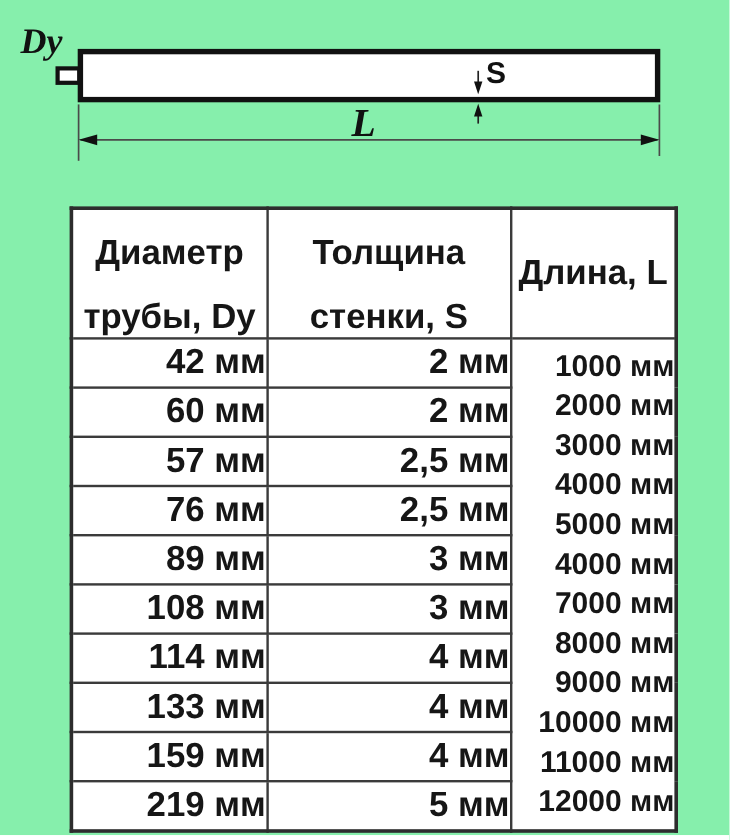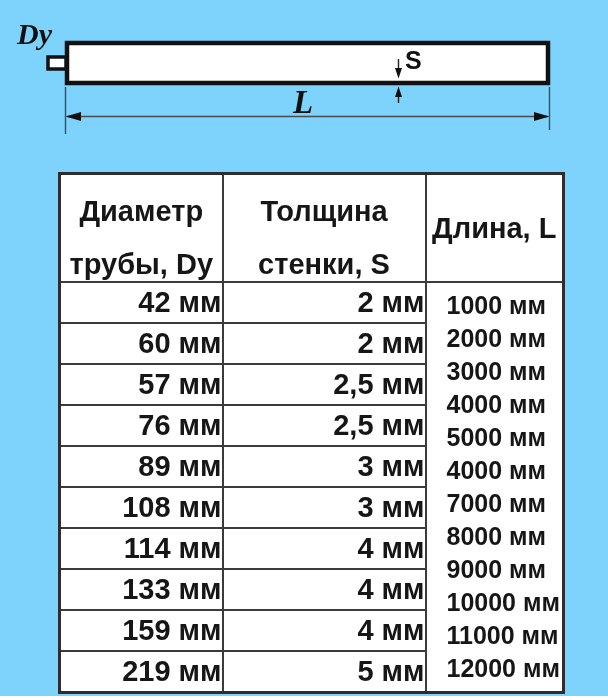--- a/index.html
+++ b/index.html
@@ -1,20 +1,20 @@
 <!DOCTYPE html>
 <html><head>
 <meta charset="utf-8">
 <style>
   html, body { margin: 0; padding: 0; background: #ffffff; }
   .page {
     position: relative;
     width: 608px;
     height: 696px;
-    background: #7dd3fc;
+    background: #86efac;
     overflow: hidden;
     font-family: "Liberation Sans", sans-serif;
     color: #161616;
   }
   .diagram-wrap { position: absolute; top: 0; left: 0; width: 608px; height: 150px; }
 
   .spec-table {
     position: absolute;
     top: 172px;
     left: 58px;
@@ -31,21 +31,21 @@
   }
   .spec-table col.c1 { width: 163px; }
   .spec-table col.c2 { width: 203px; }
   .spec-table col.c3 { width: 138px; }
   .spec-table thead tr { height: 74px; }
   .spec-table tbody tr { height: 41px; }
   th.hdr { font-size: 29px; font-weight: bold; line-height: 33px; }
   th.hdr .hdr-line { display: block; margin-top: 20px; }
   td.val { font-size: 29px; font-weight: bold; text-align: right; }
   td.len-cell { vertical-align: middle; }
-  .len-line { font-size: 25px; font-weight: bold; line-height: 33px; text-align: left; margin-left: 20px; }
+  .len-line { font-size: 25px; font-weight: bold; line-height: 33px; text-align: right; margin-left: 20px; }
 
   .dg-text { fill: #111111; }
 </style>
 </head>
 <body>
 
 <div class="page">
 
   <div class="diagram-wrap">
     <svg width="608" height="150" viewBox="0 0 608 150" xmlns="http://www.w3.org/2000/svg">

